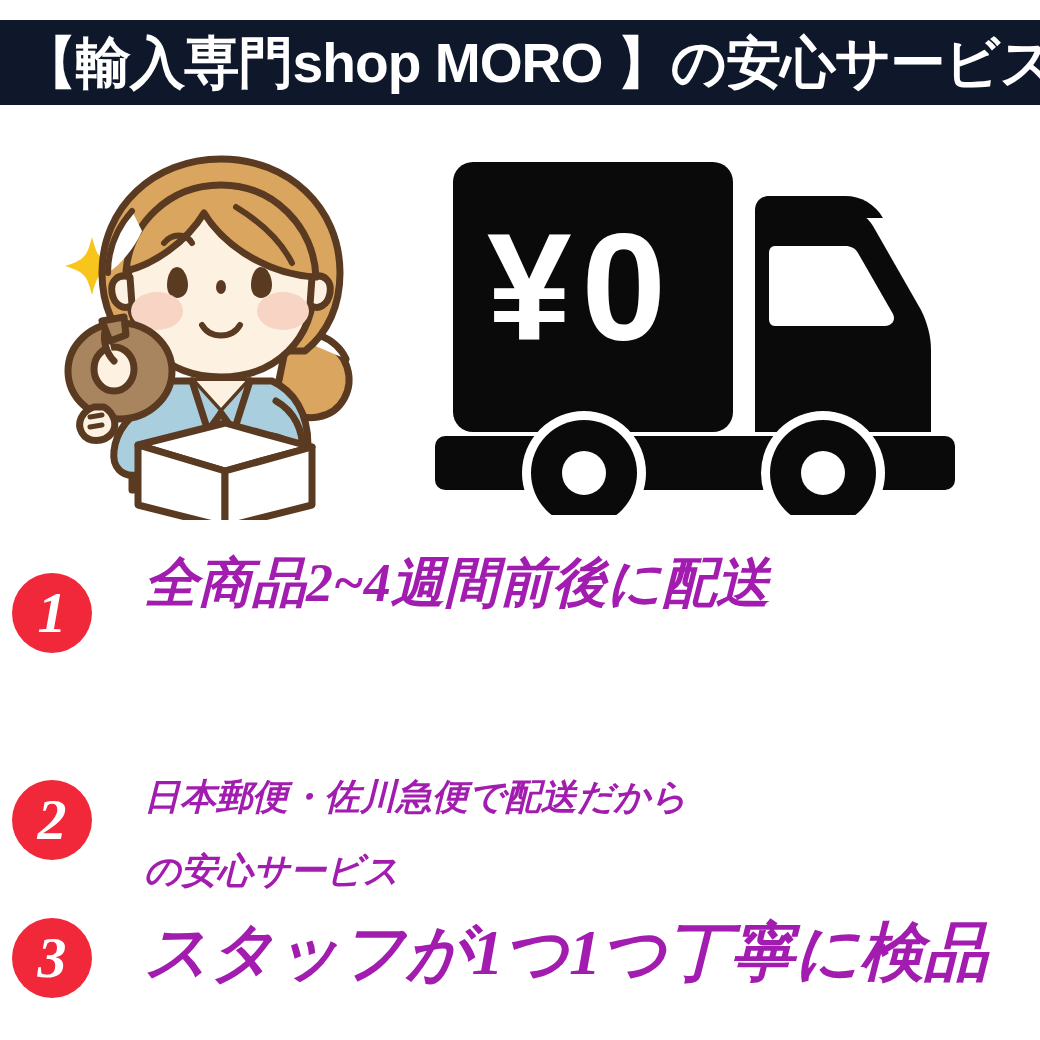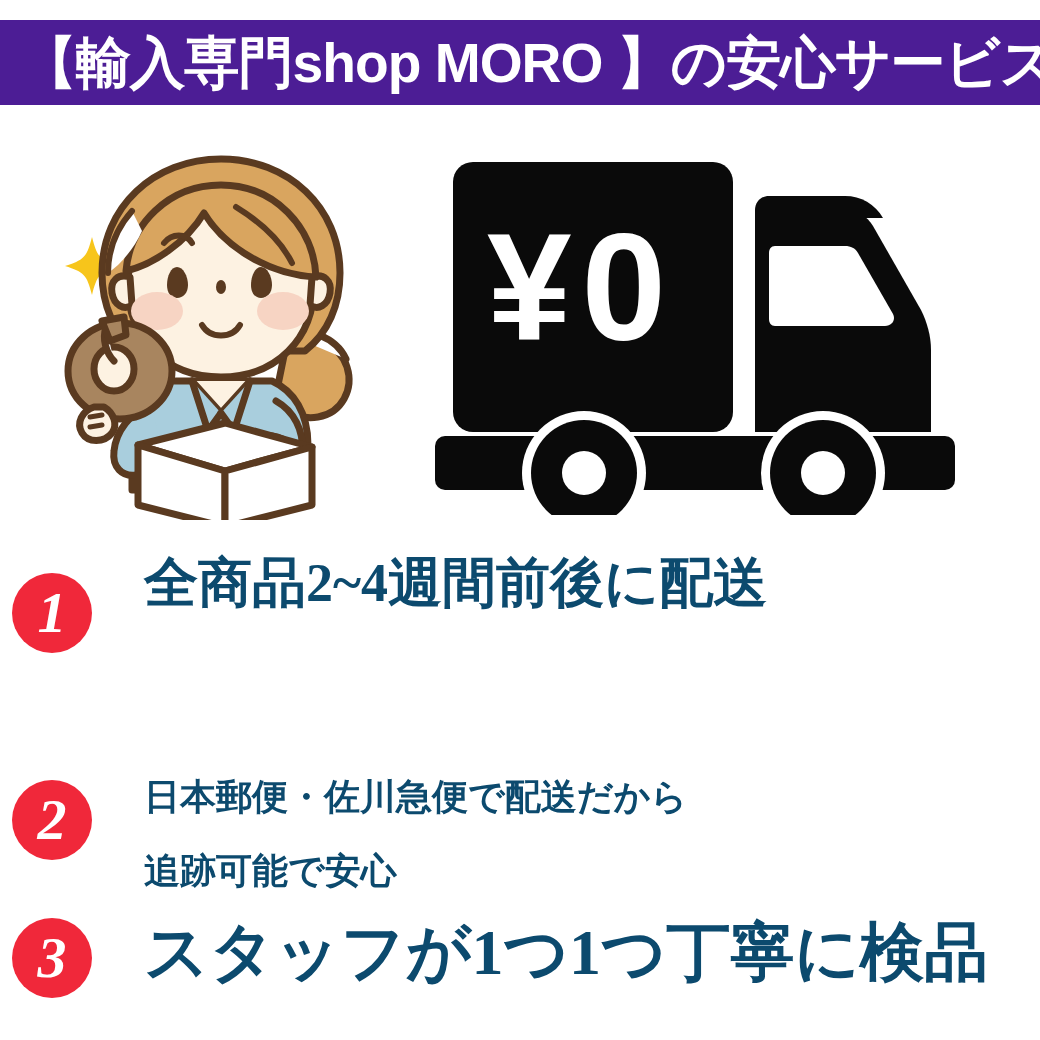--- a/index.html
+++ b/index.html
@@ -22,21 +22,21 @@
     overflow: hidden;
   }
 
   
   #header-banner {
     position: absolute;
     left: 0;
     top: 20px;
     width: 1040px;
     height: 85px;
-    background: #4c1d95;
+    background: #0f172a;
     display: flex;
     align-items: center;
     overflow: hidden;
   }
   #header-title {
     color: #ffffff;
     font-family: "Liberation Sans", "DejaVu Sans", sans-serif;
     font-weight: bold;
     font-size: 56px;
     line-height: 85px;
@@ -106,27 +106,28 @@
     font-family: "Liberation Serif", "DejaVu Serif", serif;
     font-weight: bold;
     font-style: italic;
     font-size: 58px;
     line-height: 1;
     letter-spacing: 0;
     user-select: none;
   }
   .feature-text {
     flex: 1 1 auto;
-    color: #0c4a6e;
+    color: #a21caf;
     font-family: "Liberation Serif", "DejaVu Serif", serif;
     font-weight: bold;
     font-size: 54px;
     line-height: 76px;
     letter-spacing: 0px;
     white-space: nowrap;
+    font-style: italic;
   }
   .feature-text .line2-indent {
     display: block;
     padding-left: 24px;
   }
   .feature-text .line-plain {
     display: block;
   }
 
   #feature-1 { position: absolute; left: 0; top: 0; width: 1040px; }
@@ -269,21 +270,21 @@
     </div>
 
     <div class="feature-item" id="feature-2">
       <div class="badge">
         <div class="badge-circle">
           <span class="badge-num">2</span>
         </div>
       </div>
       <div class="feature-text">
         <span class="line-plain">日本郵便・佐川急便で配送だから</span>
-        <span class="line-plain">追跡可能で安心</span>
+        <span class="line-plain">の安心サービス</span>
       </div>
     </div>
 
     <div class="feature-item" id="feature-3">
       <div class="badge">
         <div class="badge-circle">
           <span class="badge-num">3</span>
         </div>
       </div>
       <div class="feature-text">

